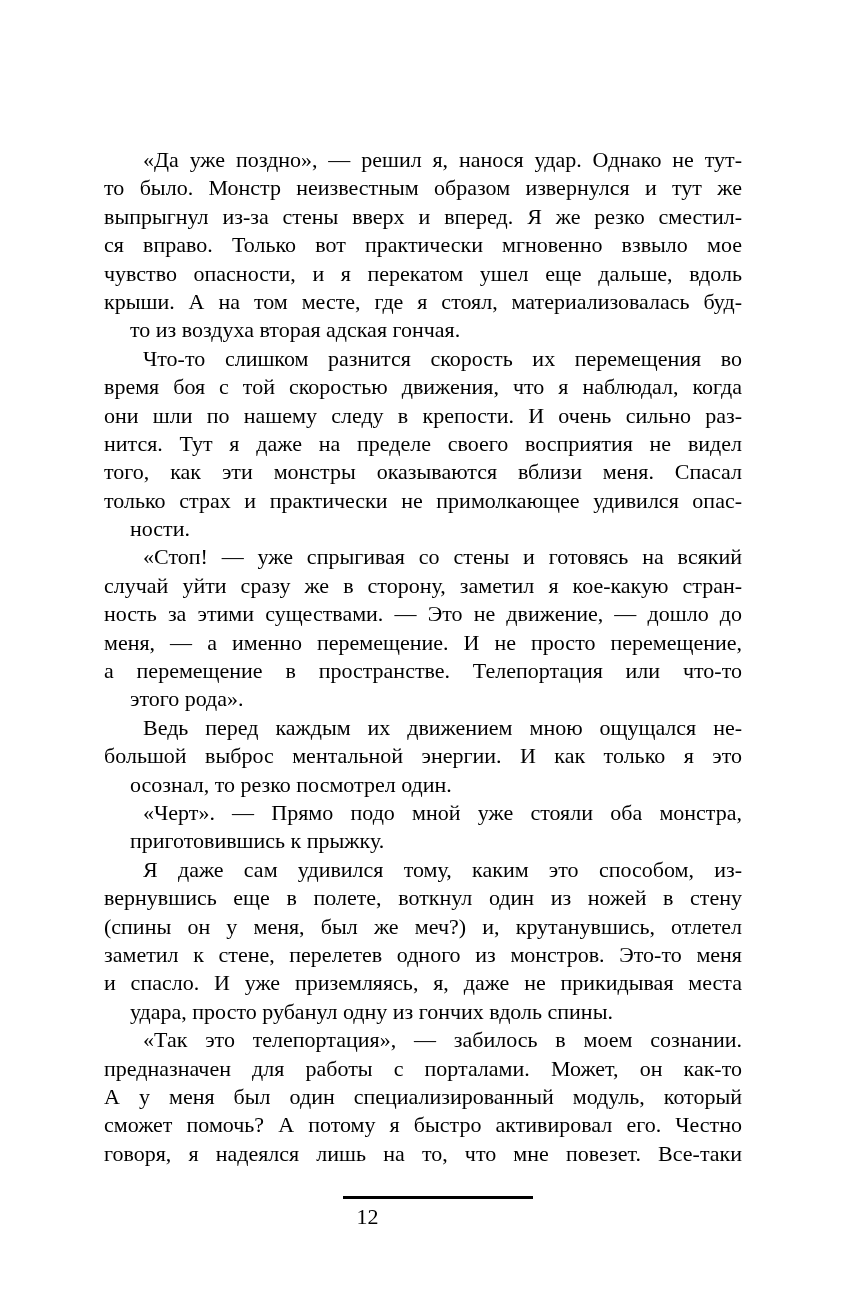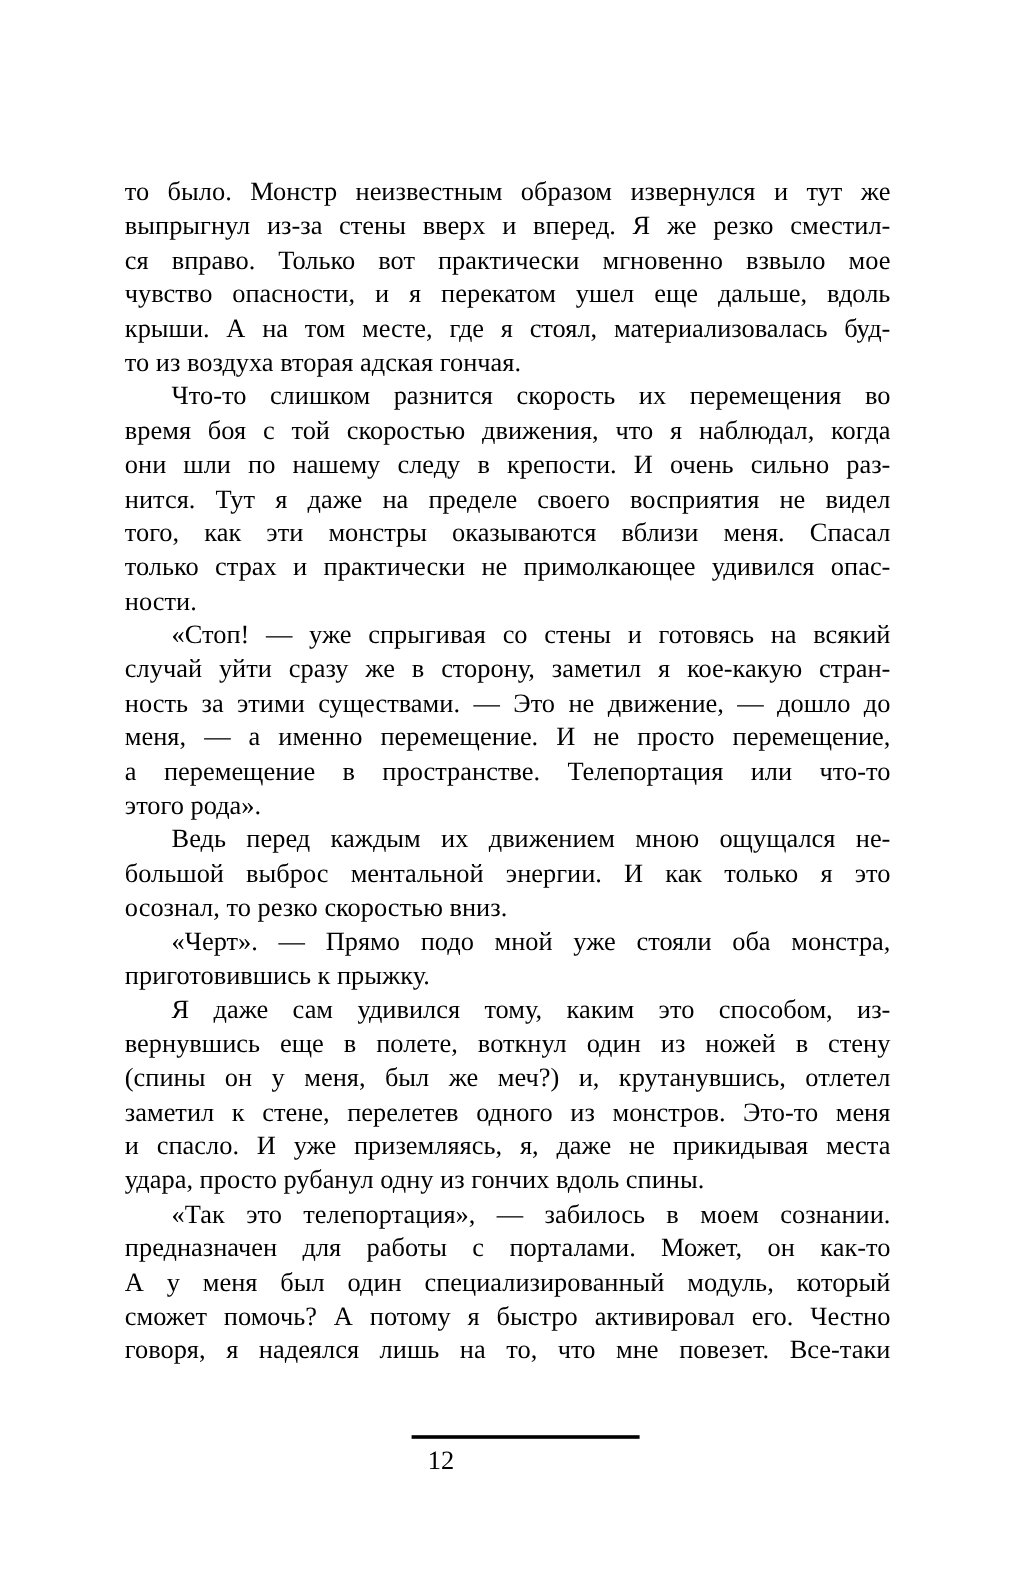--- a/index.html
+++ b/index.html
@@ -37,20 +37,21 @@
       text-align-last: justify;
       white-space: normal;
       height: 28.4px;
       overflow: visible;
     }
     .line.first {
       text-indent: 39px;
     }
     .line.para-end {
       text-align-last: left;
+      margin-left: 26px;
     }
     .footer {
       position: absolute;
       left: 0;
       top: 0;
       width: 844px;
       height: 1311px;
       pointer-events: none;
     }
     .footer-rule {
@@ -73,20 +74,21 @@
       box-sizing: border-box;
       font-weight: 500;
     }
   </style>
 </head>
 <body>
 
 <div class="page">
 
   <div class="text-block">
+      <div class="line first">«Да уже поздно», — решил я, нанося удар. Однако не тут-</div>
       <div class="line">то было. Монстр неизвестным образом извернулся и тут же</div>
       <div class="line">выпрыгнул из-за стены вверх и вперед. Я же резко сместил-</div>
       <div class="line">ся вправо. Только вот практически мгновенно взвыло мое</div>
       <div class="line">чувство опасности, и я перекатом ушел еще дальше, вдоль</div>
       <div class="line">крыши. А на том месте, где я стоял, материализовалась буд-</div>
       <div class="line para-end">то из воздуха вторая адская гончая.</div>
       <div class="line first">Что-то слишком разнится скорость их перемещения во</div>
       <div class="line">время боя с той скоростью движения, что я наблюдал, когда</div>
       <div class="line">они шли по нашему следу в крепости. И очень сильно раз-</div>
       <div class="line">нится. Тут я даже на пределе своего восприятия не видел</div>
@@ -94,21 +96,21 @@
       <div class="line">только страх и практически не примолкающее удивился опас-</div>
       <div class="line para-end">ности.</div>
       <div class="line first">«Стоп! — уже спрыгивая со стены и готовясь на всякий</div>
       <div class="line">случай уйти сразу же в сторону, заметил я кое-какую стран-</div>
       <div class="line">ность за этими существами. — Это не движение, — дошло до</div>
       <div class="line">меня, — а именно перемещение. И не просто перемещение,</div>
       <div class="line">а перемещение в пространстве. Телепортация или что-то</div>
       <div class="line para-end">этого рода».</div>
       <div class="line first">Ведь перед каждым их движением мною ощущался не-</div>
       <div class="line">большой выброс ментальной энергии. И как только я это</div>
-      <div class="line para-end">осознал, то резко скоростью вниз.</div>
+      <div class="line para-end">осознал, то резко посмотрел один.</div>
       <div class="line first">«Черт». — Прямо подо мной уже стояли оба монстра,</div>
       <div class="line para-end">приготовившись к прыжку.</div>
       <div class="line first">Я даже сам удивился тому, каким это способом, из-</div>
       <div class="line">вернувшись еще в полете, воткнул один из ножей в стену</div>
       <div class="line">(спины он у меня, был же меч?) и, крутанувшись, отлетел</div>
       <div class="line">заметил к стене, перелетев одного из монстров. Это-то меня</div>
       <div class="line">и спасло. И уже приземляясь, я, даже не прикидывая места</div>
       <div class="line para-end">удара, просто рубанул одну из гончих вдоль спины.</div>
       <div class="line first">«Так это телепортация», — забилось в моем сознании.</div>
       <div class="line">предназначен для работы с порталами. Может, он как-то</div>

